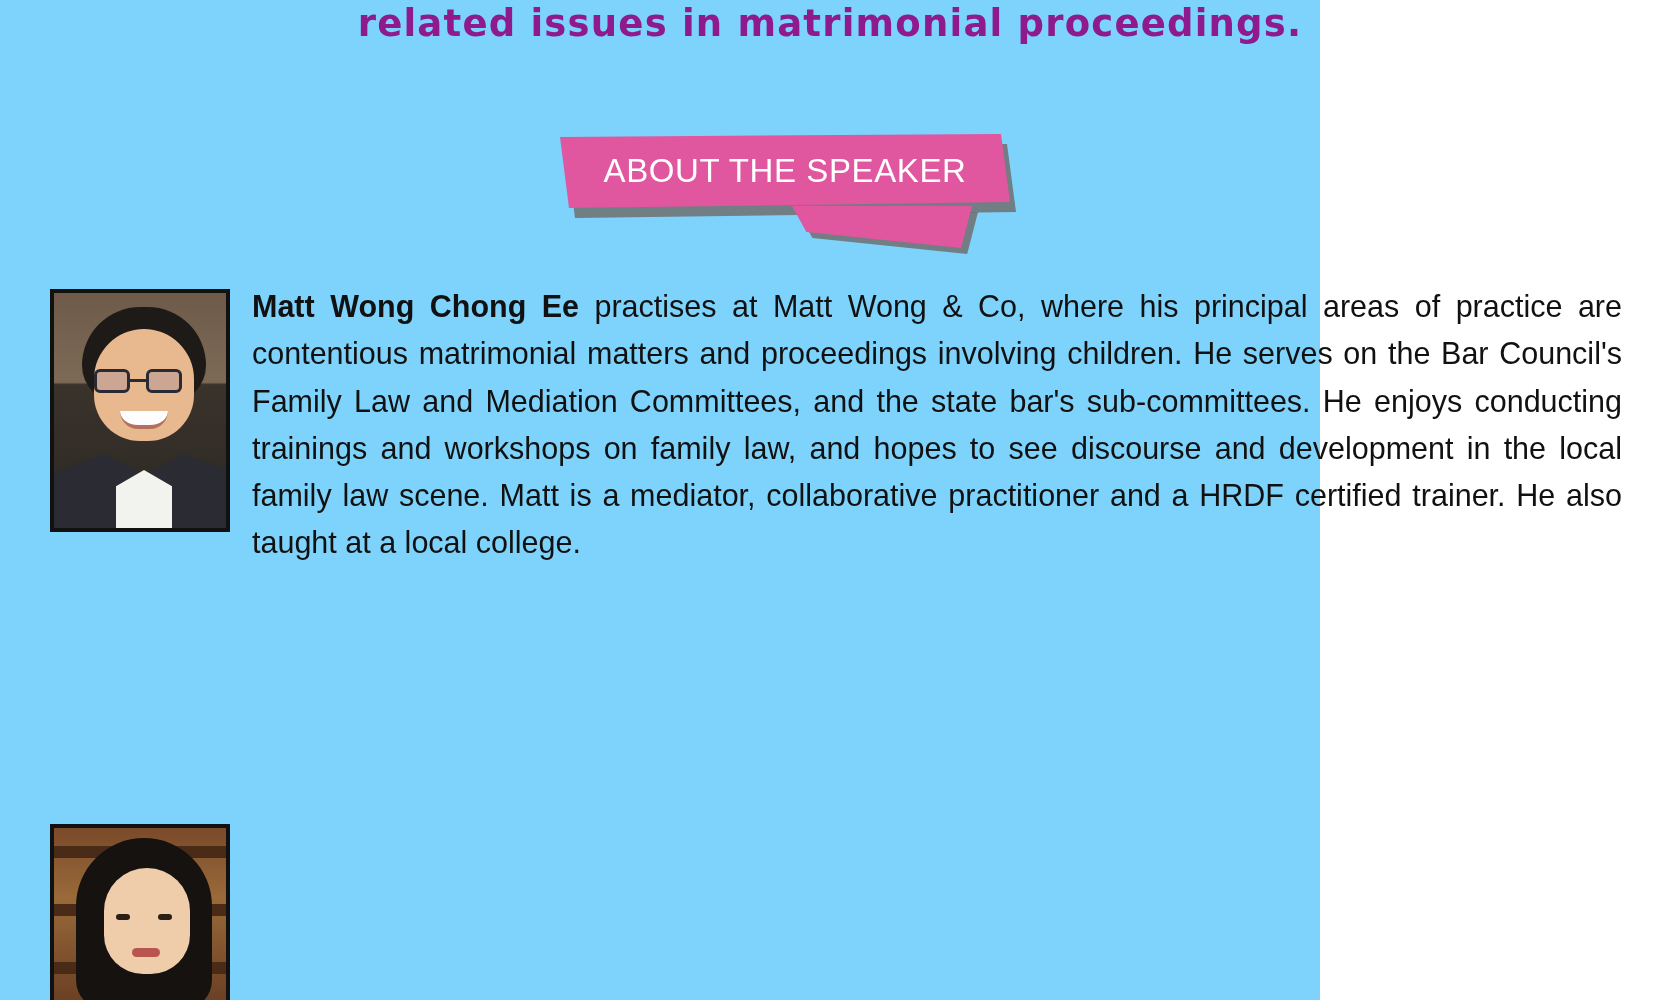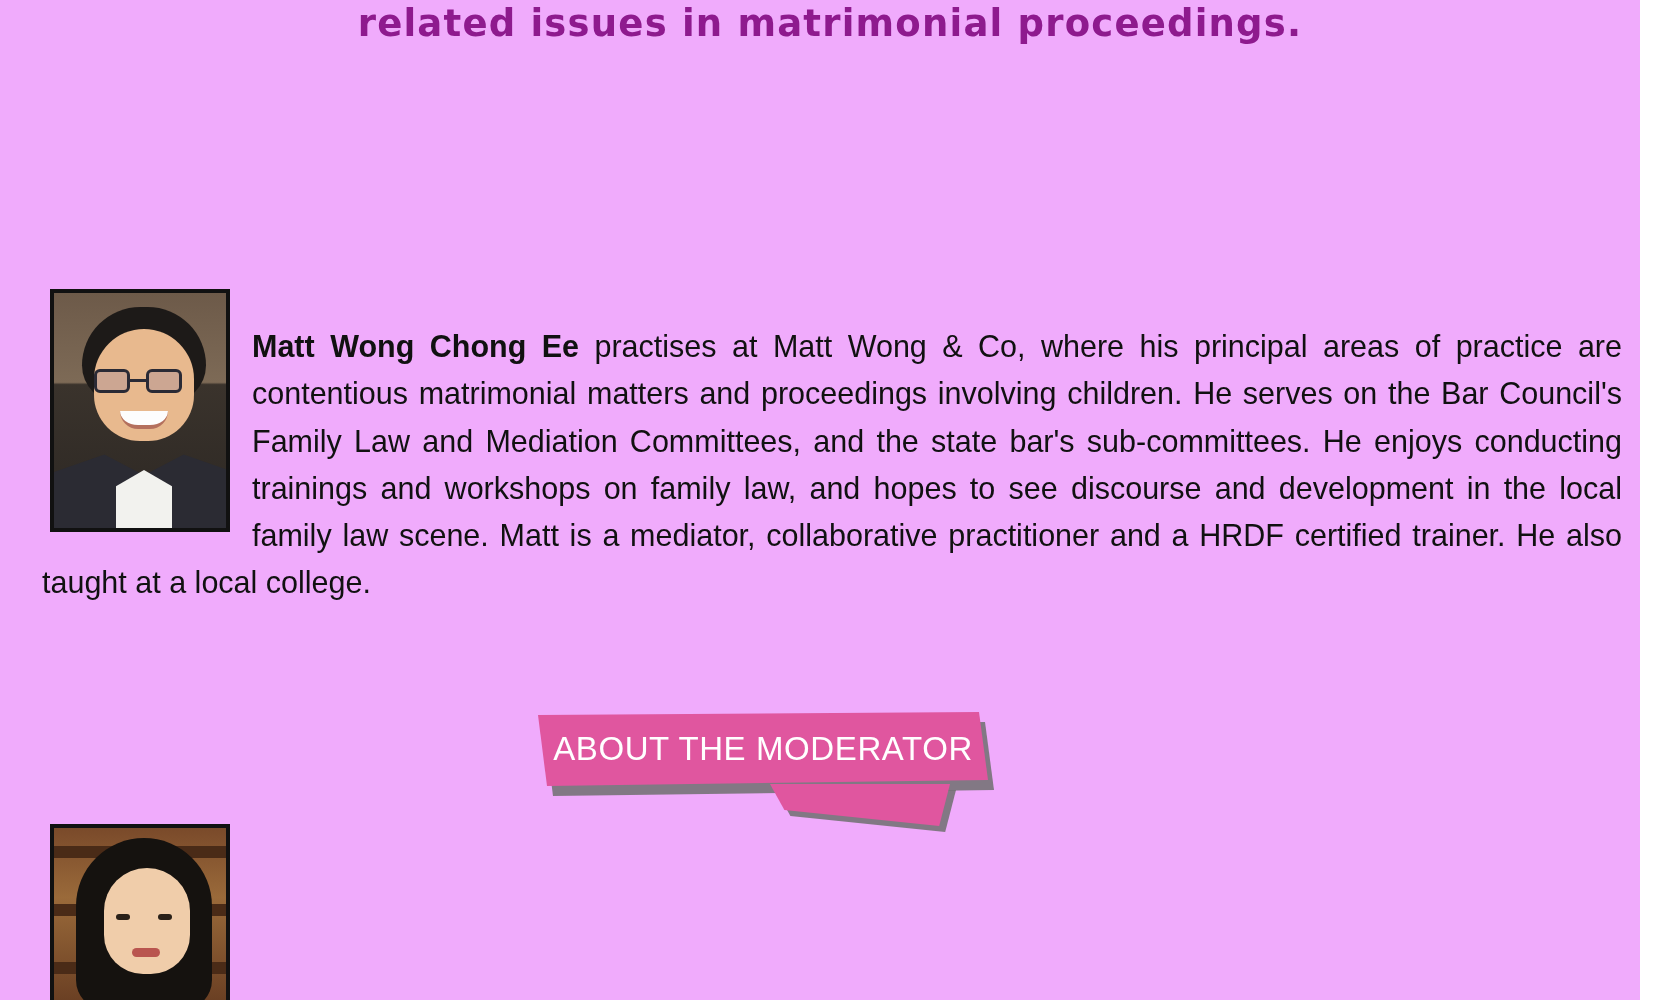--- a/index.html
+++ b/index.html
@@ -8,23 +8,23 @@
     padding: 0;
     width: 1660px;
     height: 1000px;
     background: #ffffff;
     font-family: "Liberation Sans", sans-serif;
     overflow: hidden;
   }
 
   .page {
     position: relative;
-    width: 1640px;
+    width: 1320px;
     height: 1000px;
-    background: #f0abfc;
+    background: #7dd3fc;
   }
 
   
   .top-heading {
     position: absolute;
     left: 0;
     top: 2px;
     width: 1660px;
     text-align: center;
     font-family: "DejaVu Sans", sans-serif;
@@ -188,60 +188,59 @@
     position: absolute; left: 78px; top: 120px; width: 28px; height: 9px;
     background: #b9554f; border-radius: 14px;
   }
 
   .bio-text {
     font-size: 30.5px;
     line-height: 1.55;
     color: #111111;
     text-align: justify;
     text-justify: inter-word;
-    margin-top: 40px;
   }
   .bio-text .name { font-weight: 700; }
 
   .clear { clear: both; }
 </style>
 </head>
 <body>
 
 <div class="page">
 
   <div class="top-heading">related issues in matrimonial proceedings.</div>
 
+  <div class="ribbon-wrap speaker">
+    <div class="ribbon-tail-shadow"></div>
+    <div class="ribbon-tail"></div>
+    <div class="ribbon-shadow"></div>
+    <div class="ribbon-main">
+      <span class="ribbon-label">ABOUT THE SPEAKER</span>
+    </div>
+  </div>
 
   <div class="bio speaker">
     <div class="portrait">
       <div class="p1-bg"></div>
       <div class="p1-hair"></div>
       <div class="p1-face"></div>
       <div class="p1-glass-l"></div>
       <div class="p1-glass-r"></div>
       <div class="p1-bridge"></div>
       <div class="p1-smile"></div>
       <div class="p1-suit"></div>
       <div class="p1-shirt"></div>
     </div>
     <div class="bio-text">
       <span class="name">Matt Wong Chong Ee</span><span> practises at Matt Wong &amp; Co, where his principal areas of practice are contentious matrimonial matters and proceedings involving children.   He serves on the Bar Council's Family Law and Mediation Committees, and the state bar's sub-committees. He enjoys conducting trainings and workshops on family law, and hopes to see discourse and development in the local family law scene. Matt is a mediator, collaborative practitioner and a HRDF certified trainer. He also taught at a local college.</span>
     </div>
     <div class="clear"></div>
   </div>
 
-  <div class="ribbon-wrap moderator">
-    <div class="ribbon-tail-shadow"></div>
-    <div class="ribbon-tail"></div>
-    <div class="ribbon-shadow"></div>
-    <div class="ribbon-main">
-      <span class="ribbon-label">ABOUT THE MODERATOR</span>
-    </div>
-  </div>
 
   <div class="bio moderator">
     <div class="portrait moderator">
       <div class="p2-bg"></div>
       <div class="p2-shelf"></div>
       <div class="p2-hair"></div>
       <div class="p2-face"></div>
       <div class="p2-eye-l"></div>
       <div class="p2-eye-r"></div>
       <div class="p2-lips"></div>

